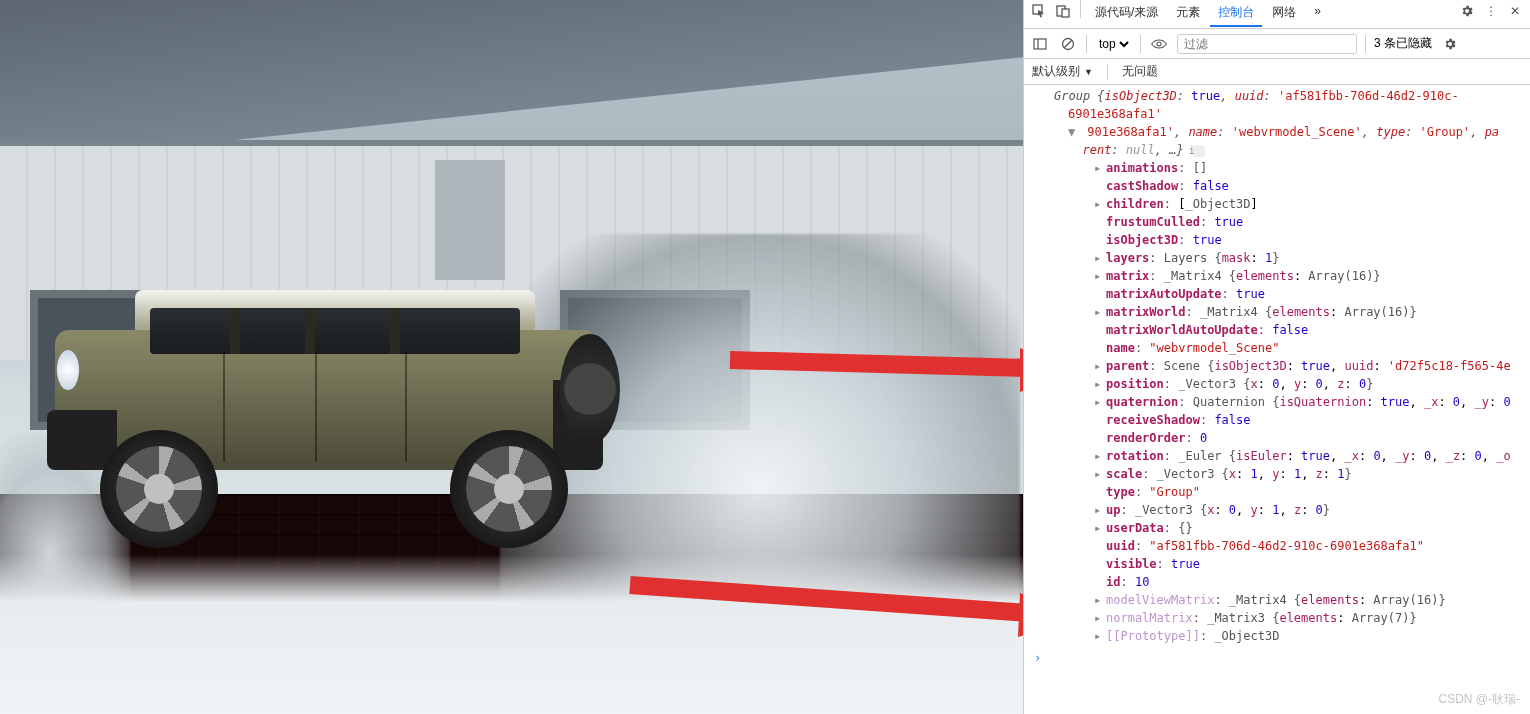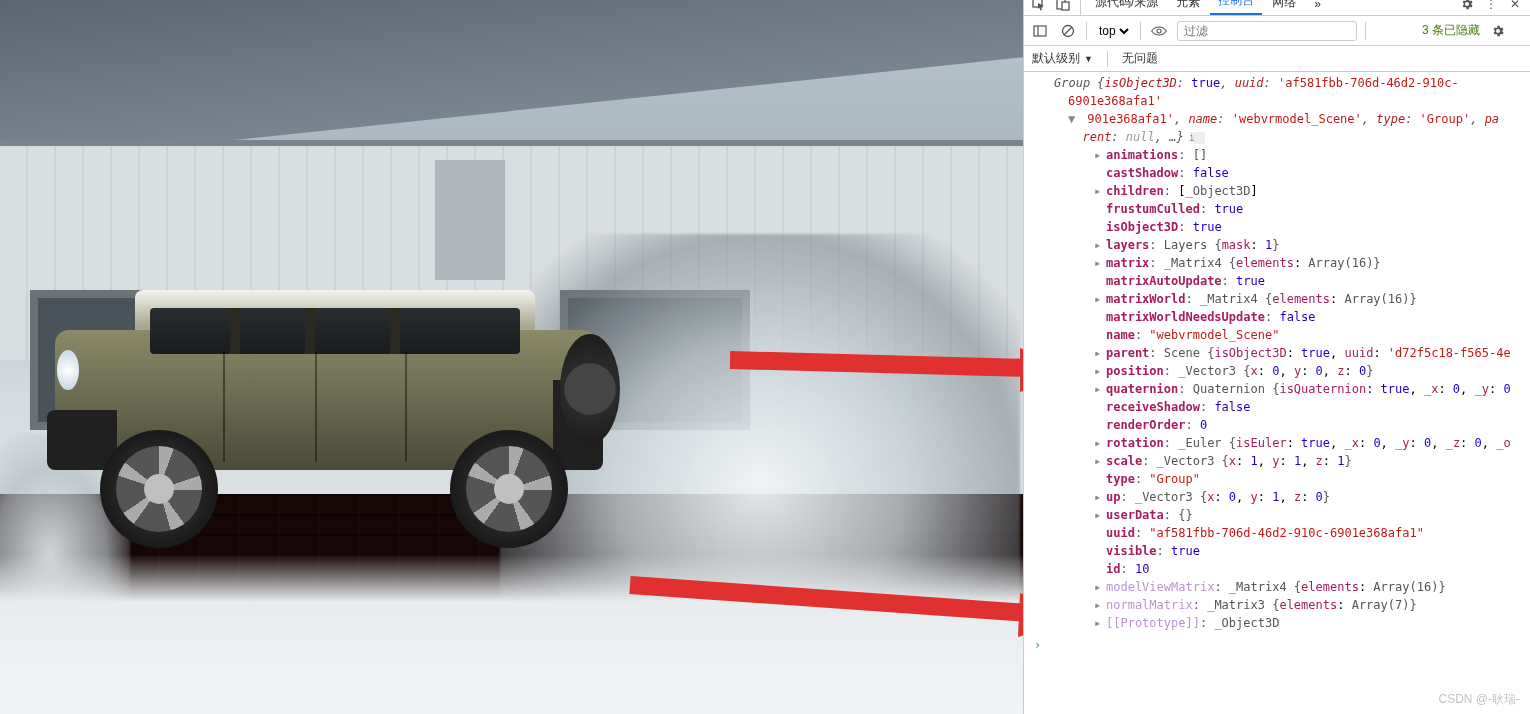--- a/index.html
+++ b/index.html
@@ -33,30 +33,30 @@
   .wf{top:140px;left:45px}.wr{top:140px;left:395px}
   .car-door-line{position:absolute;top:62px;width:2px;height:110px;background:rgba(0,0,0,0.4);}
   .dl1{left:168px}.dl2{left:260px}.dl3{left:350px}
   .headlight{position:absolute;top:60px;left:2px;width:22px;height:40px;background:radial-gradient(circle,#fff,#c0d0e0);border-radius:50%;}
   .arrow { position:absolute; z-index:5;}
   .arrow svg { overflow:visible; }
   .arrow-head { fill:#e03030; }
   .arrow-line { stroke:#e03030; stroke-width:18; }
   
   .devtools { flex:1; height:100%; border-left:1px solid #ccc; display:flex; flex-direction:column; background:#fff;}
-  .dt-topbar { display:flex; align-items:flex-end; height:16px; border-bottom:1px solid #ccc; padding:0 4px; gap:2px; color:#555;}
+  .dt-topbar { display:flex; align-items:flex-start; height:29px; border-bottom:1px solid #ccc; padding:0 4px; gap:2px; color:#555;}
   .dt-topbar .icon { width:22px; height:22px; display:flex; align-items:center; justify-content:center; cursor:pointer;}
   .dt-topbar .tab { padding:4px 8px; cursor:pointer; font-size:12px; color:#333;}
   .dt-topbar .tab.active { color:#1a73e8; border-bottom:2px solid #1a73e8;}
   .dt-topbar .spacer { flex:1; }
   .dt-subbar { display:flex; align-items:center; height:30px; border-bottom:1px solid #ccc; padding:0 6px; gap:8px;}
   .dt-subbar .icon { width:20px; height:20px; display:flex; align-items:center; justify-content:center; cursor:pointer; color:#555;}
   .dt-subbar select { border:none; font-size:12px; background:transparent; cursor:pointer;}
   .dt-subbar input { border:1px solid #ccc; border-radius:3px; padding:2px 6px; font-size:12px; width:180px;}
-  .dt-subbar .hidden-count { font-size:12px; color:#4d7c0f; white-space:nowrap;margin-left:48px;}
+  .dt-subbar .hidden-count { font-size:12px; color:#000000; white-space:nowrap;}
   .dt-filterbar { display:flex; align-items:center; height:26px; border-bottom:1px solid #ccc; padding:0 8px; gap:14px; font-size:12px; color:#333;}
   .dt-filterbar .sel { display:flex; align-items:center; gap:4px; cursor:pointer;}
   .console-body { flex:1; overflow:auto; font-family:Menlo,Consolas,monospace; font-size:12px; padding:2px 0 20px 0; line-height:18px;}
   .src-link { text-align:right; padding:2px 10px; }
   .src-link a { color:#545454; text-decoration:underline; cursor:pointer;}
   .obj-summary { padding:0 10px 0 44px; text-indent:-14px; font-style:italic; color:#555;}
   .obj-summary .ex { color:#888; cursor:pointer; font-style:normal; display:inline-block; width:12px; text-indent:0;}
   .obj-summary .rprop { color:#b71c1c; font-style:italic;}
   .obj-summary .str { color:#c41a16; font-style:normal;}
   .obj-summary .bool { color:#1c00cf; font-style:normal;}
@@ -211,21 +211,21 @@
       <div class="prop-list" id="prop-list">
           <div class="prop"><span class="tri">▸</span><span class="key">animations</span><span class="colon">: </span><span class="type">[]</span></div>
           <div class="prop"><span class="tri"></span><span class="key">castShadow</span><span class="colon">: </span><span class="bool">false</span></div>
           <div class="prop"><span class="tri">▸</span><span class="key">children</span><span class="colon">: </span>[<span class="type">_Object3D</span>]</div>
           <div class="prop"><span class="tri"></span><span class="key">frustumCulled</span><span class="colon">: </span><span class="bool">true</span></div>
           <div class="prop"><span class="tri"></span><span class="key">isObject3D</span><span class="colon">: </span><span class="bool">true</span></div>
           <div class="prop"><span class="tri">▸</span><span class="key">layers</span><span class="colon">: </span><span class="type">Layers</span> <span class="brace">{</span><span class="objkey">mask</span>: <span class="num">1</span><span class="brace">}</span></div>
           <div class="prop"><span class="tri">▸</span><span class="key">matrix</span><span class="colon">: </span><span class="type">_Matrix4</span> <span class="brace">{</span><span class="objkey">elements</span>: <span class="type">Array(16)</span><span class="brace">}</span></div>
           <div class="prop"><span class="tri"></span><span class="key">matrixAutoUpdate</span><span class="colon">: </span><span class="bool">true</span></div>
           <div class="prop"><span class="tri">▸</span><span class="key">matrixWorld</span><span class="colon">: </span><span class="type">_Matrix4</span> <span class="brace">{</span><span class="objkey">elements</span>: <span class="type">Array(16)</span><span class="brace">}</span></div>
-          <div class="prop"><span class="tri"></span><span class="key">matrixWorldNeedsUpdate</span><span class="colon">: </span><span class="bool">false</span></div>
+          <div class="prop"><span class="tri"></span><span class="key">matrixWorldAutoUpdate</span><span class="colon">: </span><span class="bool">false</span></div>
           <div class="prop"><span class="tri"></span><span class="key">name</span><span class="colon">: </span><span class="str">"webvrmodel_Scene"</span></div>
           <div class="prop"><span class="tri">▸</span><span class="key">parent</span><span class="colon">: </span><span class="type">Scene</span> <span class="brace">{</span><span class="objkey">isObject3D</span>: <span class="bool">true</span>, <span class="objkey">uuid</span>: <span class="str">'d72f5c18-f565-4e</span></div>
           <div class="prop"><span class="tri">▸</span><span class="key">position</span><span class="colon">: </span><span class="type">_Vector3</span> <span class="brace">{</span><span class="objkey">x</span>: <span class="num">0</span>, <span class="objkey">y</span>: <span class="num">0</span>, <span class="objkey">z</span>: <span class="num">0</span><span class="brace">}</span></div>
           <div class="prop"><span class="tri">▸</span><span class="key">quaternion</span><span class="colon">: </span><span class="type">Quaternion</span> <span class="brace">{</span><span class="objkey">isQuaternion</span>: <span class="bool">true</span>, <span class="objkey">_x</span>: <span class="num">0</span>, <span class="objkey">_y</span>: <span class="num">0</span></div>
           <div class="prop"><span class="tri"></span><span class="key">receiveShadow</span><span class="colon">: </span><span class="bool">false</span></div>
           <div class="prop"><span class="tri"></span><span class="key">renderOrder</span><span class="colon">: </span><span class="num">0</span></div>
           <div class="prop"><span class="tri">▸</span><span class="key">rotation</span><span class="colon">: </span><span class="type">_Euler</span> <span class="brace">{</span><span class="objkey">isEuler</span>: <span class="bool">true</span>, <span class="objkey">_x</span>: <span class="num">0</span>, <span class="objkey">_y</span>: <span class="num">0</span>, <span class="objkey">_z</span>: <span class="num">0</span>, <span class="objkey">_o</span></div>
           <div class="prop"><span class="tri">▸</span><span class="key">scale</span><span class="colon">: </span><span class="type">_Vector3</span> <span class="brace">{</span><span class="objkey">x</span>: <span class="num">1</span>, <span class="objkey">y</span>: <span class="num">1</span>, <span class="objkey">z</span>: <span class="num">1</span><span class="brace">}</span></div>
           <div class="prop"><span class="tri"></span><span class="key">type</span><span class="colon">: </span><span class="str">"Group"</span></div>
           <div class="prop"><span class="tri">▸</span><span class="key">up</span><span class="colon">: </span><span class="type">_Vector3</span> <span class="brace">{</span><span class="objkey">x</span>: <span class="num">0</span>, <span class="objkey">y</span>: <span class="num">1</span>, <span class="objkey">z</span>: <span class="num">0</span><span class="brace">}</span></div>

